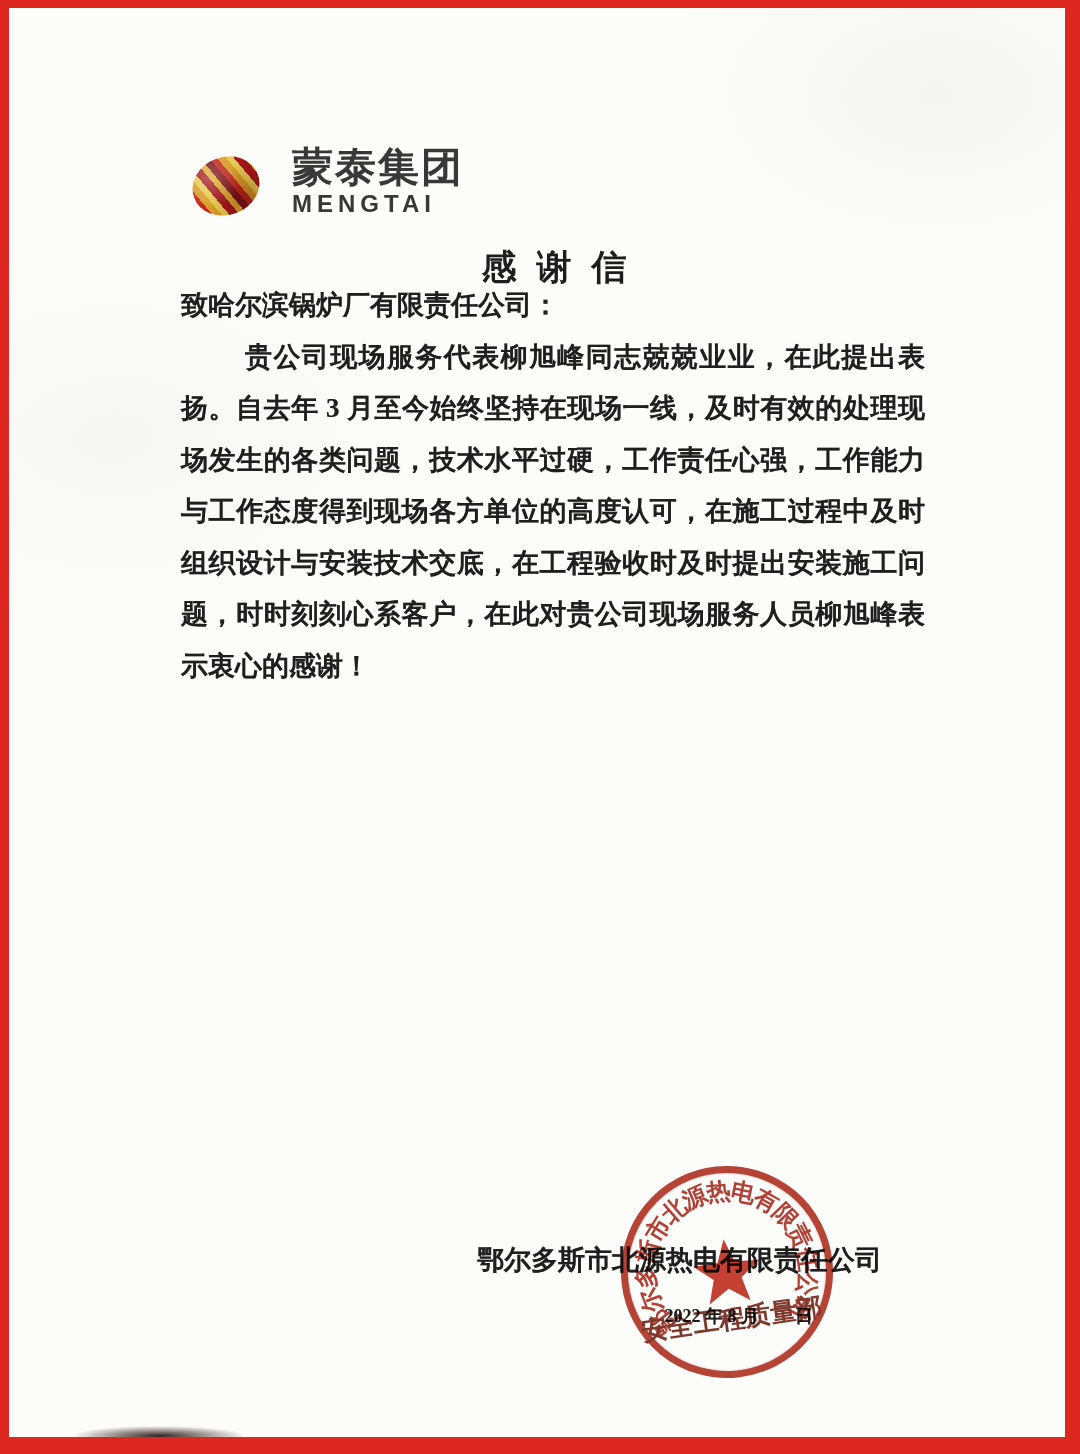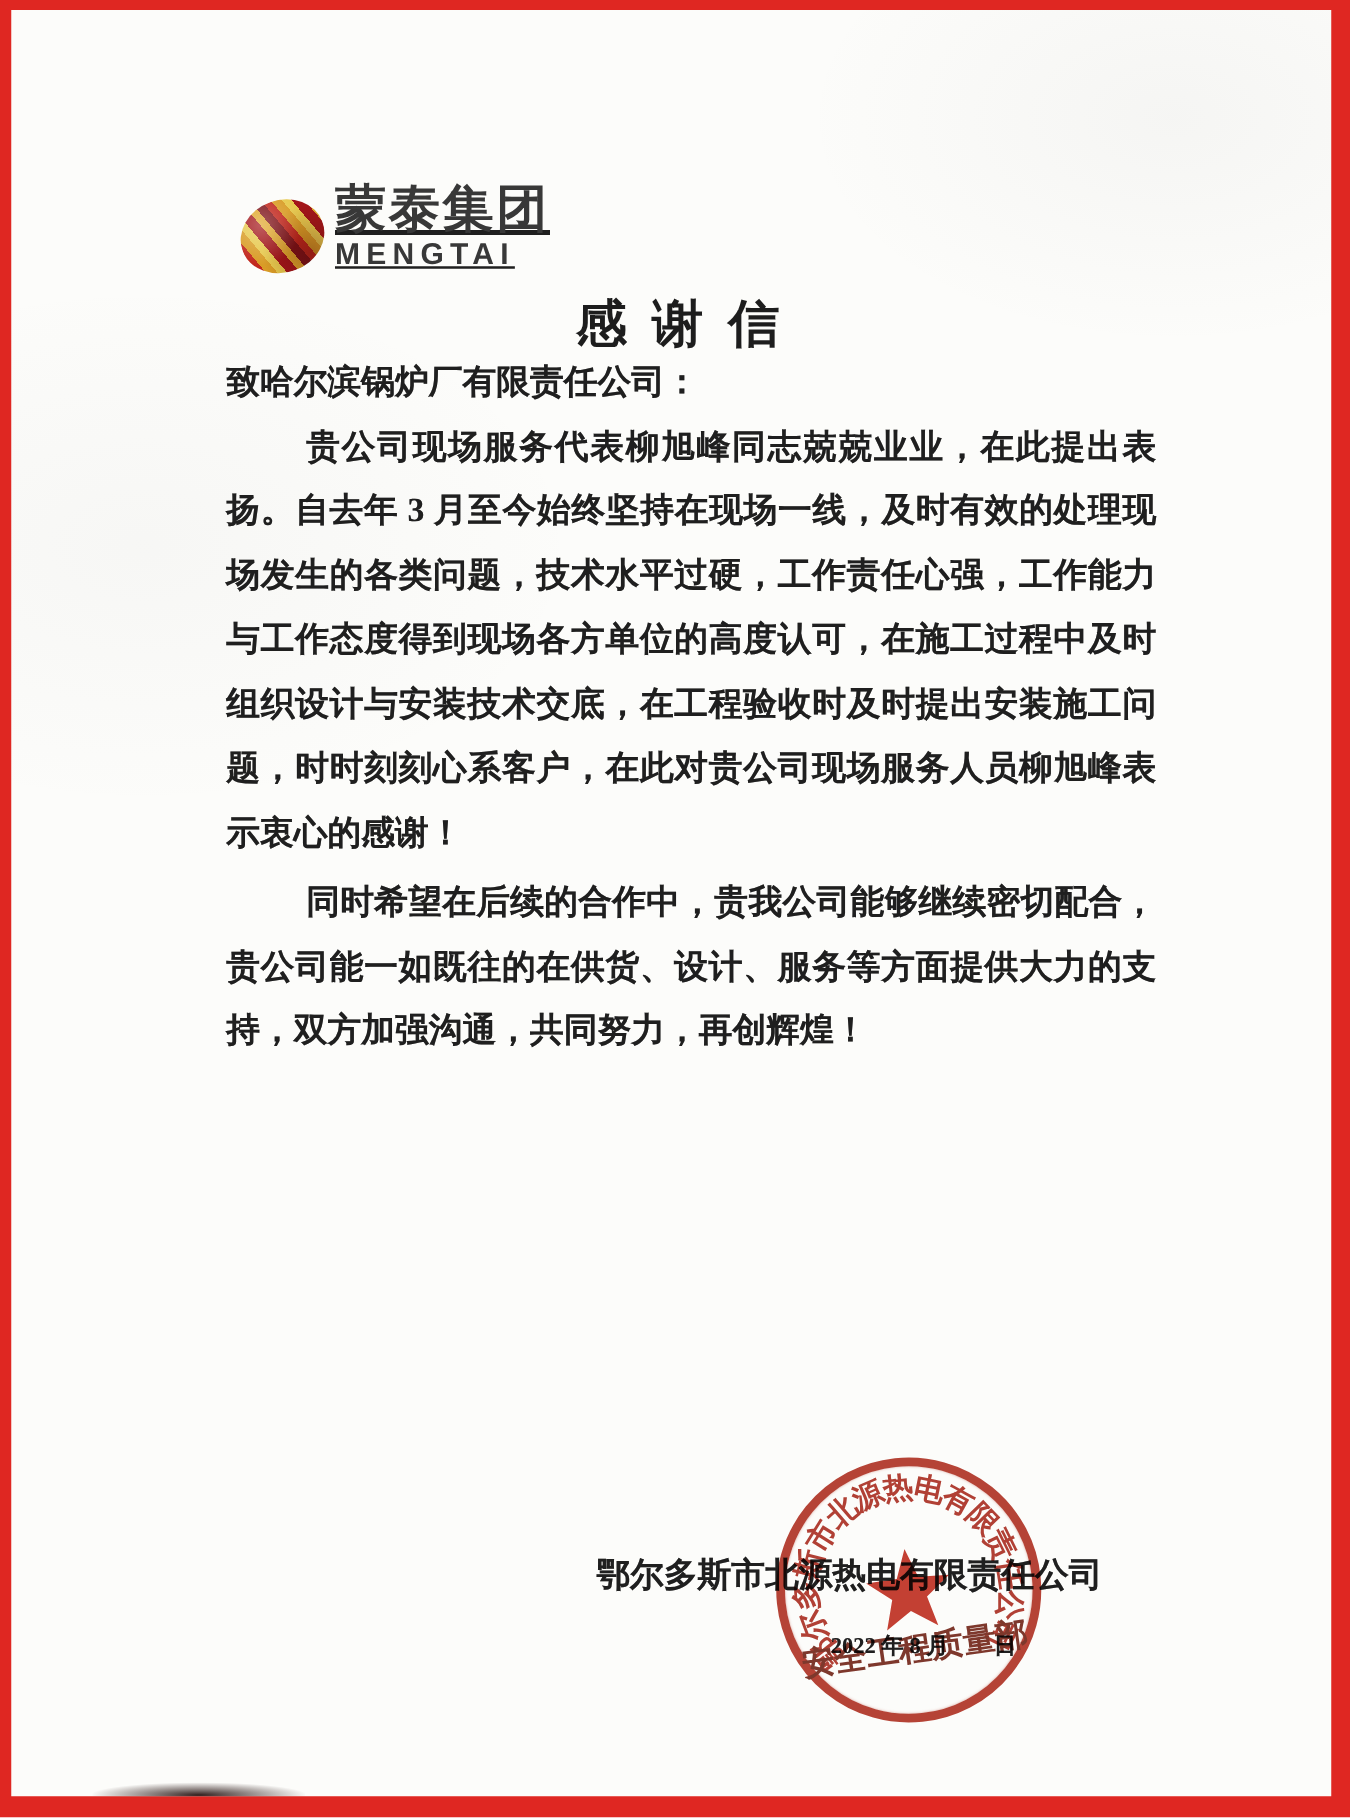--- a/index.html
+++ b/index.html
@@ -13,21 +13,21 @@
       #fcfcfa;
     border-style:solid;
     border-color:#df2722;
     border-width:8px 15px 17px 9px;
     overflow:hidden;
     font-family:"Liberation Serif", serif;
     color:#1f1f1f;
   }
 
   
-  .logo { position:absolute; left:183px; top:138px; display:flex; align-items:flex-end; gap:8px;text-decoration:underline; }
+  .logo { position:absolute; left:183px; top:138px; display:flex; align-items:center; gap:32px; }
   .logo-sphere {
     width:68px; height:58px; margin-top:8px;
     border-radius:50%;
     transform:rotate(-20deg);
     background:
       radial-gradient(circle at 30% 25%, rgba(255,255,255,0.30), rgba(255,255,255,0) 50%),
       radial-gradient(circle at 75% 85%, rgba(60,10,5,0.35), rgba(0,0,0,0) 55%),
       repeating-linear-gradient(70deg,
         #7e1218 0 7px, #c1271d 7px 13px, #d99c26 13px 20px,
         #e7c94e 20px 26px, #a3161a 26px 34px, #e0a72c 34px 40px);
@@ -40,23 +40,23 @@
   }
   .logo-en {
     font-family:"Liberation Sans", sans-serif;
     font-size:24px; font-weight:800; color:#383838;
     letter-spacing:5px; margin-top:1px;
   }
 
   
   .title {
     position:absolute; top:224px; left:0; width:100%;
-    margin:0; text-align:center;
+    margin:12px; text-align:center;
     font-family:Liberation Sans, sans-serif;
-    font-size:41px; font-weight:700; color:#1d1d1d;
+    font-size:35px; font-weight:700; color:#1d1d1d;
     letter-spacing:20px; text-indent:30px;
   }
 
   
   .body {
     position:absolute; left:172px; top:272px; width:744px;
     font-size:27px; line-height:51.5px;
     text-align:justify; font-weight:600;
     text-shadow:0 0 0.5px rgba(30,30,30,0.5);
   }
@@ -132,21 +132,20 @@
       <div class="logo-en">MENGTAI</div>
     </div>
   </div>
 
   <h1 class="title">感谢信</h1>
 
   <div class="body">
     <p class="salutation">致哈尔滨锅炉厂有限责任公司：</p>
     <div>
         <p class="para">贵公司现场服务代表柳旭峰同志兢兢业业，在此提出表扬。自去年 3 月至今始终坚持在现场一线，及时有效的处理现场发生的各类问题，技术水平过硬，工作责任心强，工作能力与工作态度得到现场各方单位的高度认可，在施工过程中及时组织设计与安装技术交底，在工程验收时及时提出安装施工问题，时时刻刻心系客户，在此对贵公司现场服务人员柳旭峰表示衷心的感谢！</p>
-        <p class="para">同时希望在后续的合作中，贵我公司能够继续密切配合，贵公司能一如既往的在供货、设计、服务等方面提供大力的支持，双方加强沟通，共同努力，再创辉煌！</p>
       </div>
   </div>
 
   <div class="signature">鄂尔多斯市北源热电有限责任公司</div>
   <div class="date">2022 年 8 月　　日</div>
 
   <div class="stamp">
     <div class="stamp-ring"></div>
     <div class="stamp-star">
       <svg viewBox="0 0 100 100" xmlns="http://www.w3.org/2000/svg">

